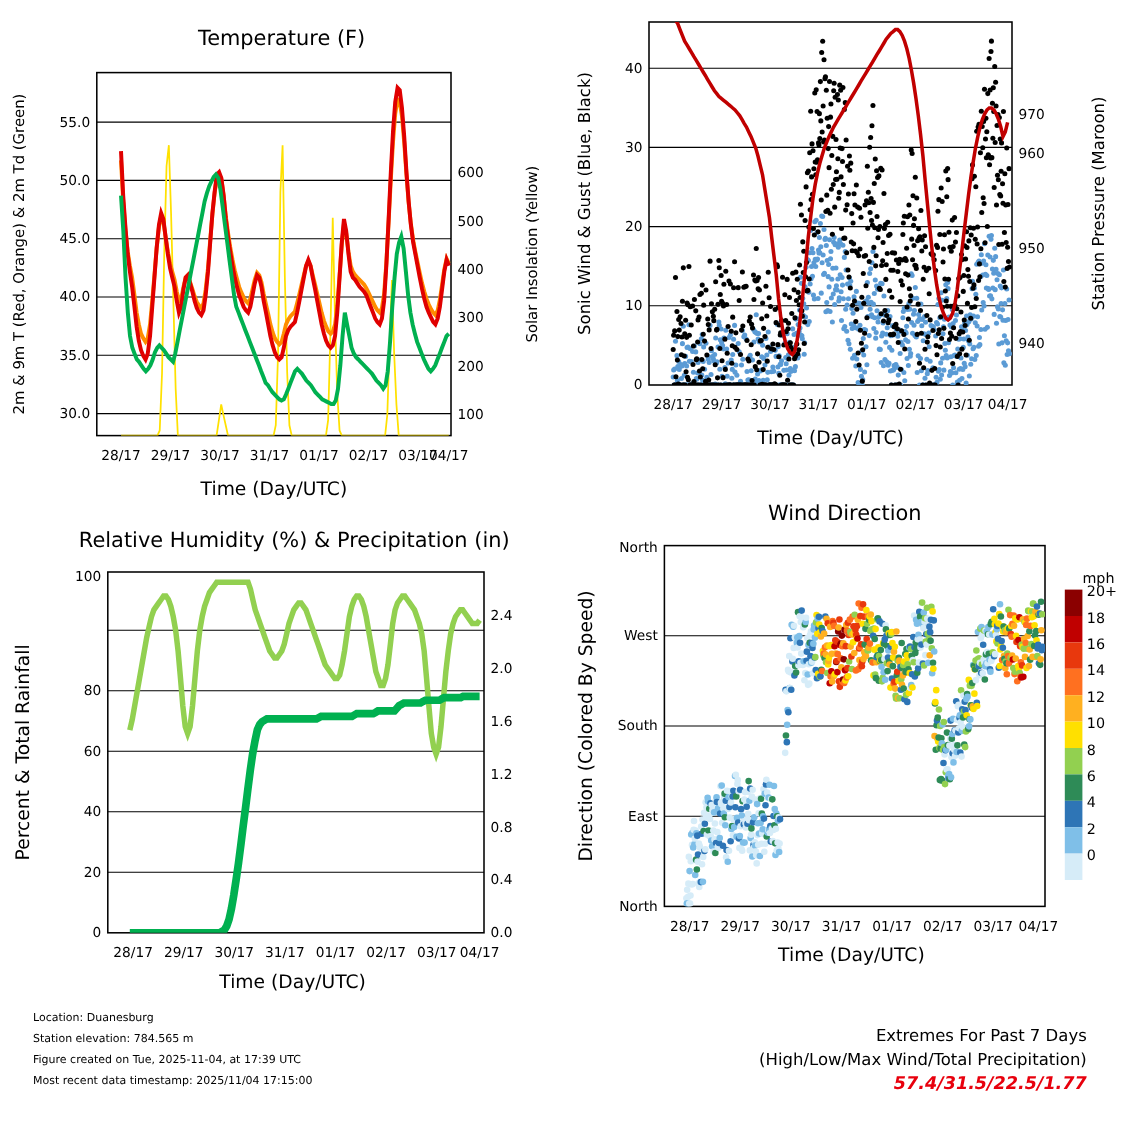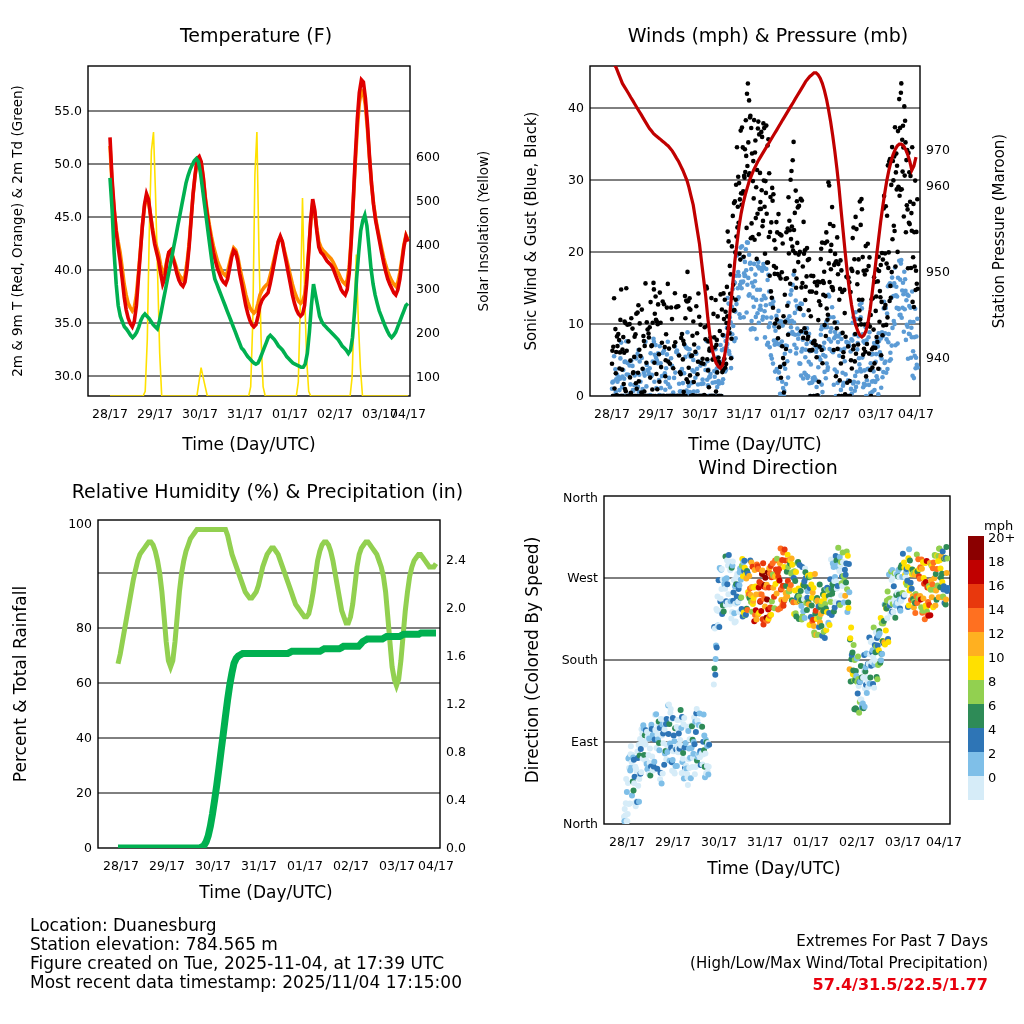--- a/index.html
+++ b/index.html
@@ -2,24 +2,24 @@
 <html><head>
 <meta charset="utf-8">
 <style>
   html,body{margin:0;padding:0;}
   body{width:1024px;height:1024px;background:#fff;font-family:"DejaVu Sans",sans-serif;color:#000;overflow:hidden;}
   .page{position:relative;width:1024px;height:880px;}
   .panel{position:absolute;}
   .title{text-align:center;font-size:19px;}
   svg{display:block;}
   text{font-family:"DejaVu Sans",sans-serif;}
-  .footer{position:absolute;left:30px;top:916px;font-size:17px;line-height:19px;}
+  .footer{position:absolute;left:30px;top:916px;font-size:10px;line-height:19px;}
   .footer div{white-space:pre;}
   .extremes{position:absolute;left:628px;top:930px;width:360px;text-align:right;font-size:15px;line-height:22px;}
-  .extremes .val{color:#e8000d;font-weight:bold;font-size:16px;}
+  .extremes .val{color:#e8000d;font-weight:bold;font-size:16px;font-style:italic;}
 </style>
 </head>
 <body>
 
 <div class="page">
 
   <div class="panel" style="left:0;top:0;width:512px;height:468px;">
     <div class="title" style="margin-top:24px;">Temperature (F)</div>
     <svg width="512" height="420" viewBox="0 0 512 420">
       <defs>
@@ -72,21 +72,20 @@
       <g clip-path="url(#clipT)">
         <polyline id="t-solar" fill="none" stroke="#ffe100" stroke-width="1.6" points="110.0,350.0 112.1,350.0 114.1,350.0 116.2,350.0 118.3,350.0 120.3,350.0 122.4,350.0 124.5,350.0 126.6,350.0 128.6,350.0 130.7,350.0 132.8,350.0 134.8,350.0 136.9,350.0 139.0,350.0 141.0,350.0 143.1,350.0 145.2,345.3 147.3,293.4 149.3,185.0 151.4,104.9 153.5,86.0 155.5,147.3 157.6,227.4 159.7,307.6 161.7,350.0 163.8,350.0 165.9,350.0 167.9,350.0 170.0,350.0 172.1,350.0 174.2,350.0 176.2,350.0 178.3,350.0 180.4,350.0 182.4,350.0 184.5,350.0 186.6,350.0 188.6,350.0 190.7,350.0 192.8,350.0 194.8,350.0 196.9,350.0 199.0,335.9 201.1,321.7 203.1,331.1 205.2,340.6 207.3,350.0 209.3,350.0 211.4,350.0 213.5,350.0 215.5,350.0 217.6,350.0 219.7,350.0 221.8,350.0 223.8,350.0 225.9,350.0 228.0,350.0 230.0,350.0 232.1,350.0 234.2,350.0 236.2,350.0 238.3,350.0 240.4,350.0 242.4,350.0 244.5,350.0 246.6,350.0 248.7,350.0 250.7,340.6 252.8,274.6 254.9,128.4 256.9,86.0 259.0,208.6 261.1,293.4 263.1,340.6 265.2,350.0 267.3,350.0 269.3,350.0 271.4,350.0 273.5,350.0 275.6,350.0 277.6,350.0 279.7,350.0 281.8,350.0 283.8,350.0 285.9,350.0 288.0,350.0 290.0,350.0 292.1,350.0 294.2,350.0 296.3,350.0 298.3,335.9 300.4,255.7 302.5,152.0 304.5,241.6 306.6,312.3 308.7,345.3 310.7,350.0 312.8,350.0 314.9,350.0 316.9,350.0 319.0,350.0 321.1,350.0 323.2,350.0 325.2,350.0 327.3,350.0 329.4,350.0 331.4,350.0 333.5,350.0 335.6,350.0 337.6,350.0 339.7,350.0 341.8,350.0 343.8,350.0 345.9,350.0 348.0,350.0 350.1,350.0 352.1,331.1 354.2,265.1 356.3,208.6 358.3,274.6 360.4,321.7 362.5,350.0 364.5,350.0 366.6,350.0 368.7,350.0 370.8,350.0 372.8,350.0 374.9,350.0 377.0,350.0 379.0,350.0 381.1,350.0 383.2,350.0 385.2,350.0 387.3,350.0 389.4,350.0 391.4,350.0 393.5,350.0 395.6,350.0 397.7,350.0 399.7,350.0 401.8,350.0 403.9,350.0 405.9,350.0 408.0,350.0"></polyline>
         <polyline id="t-9m" fill="none" stroke="#ff8c00" stroke-width="3.6" points="110.0,99.8 112.0,137.1 114.1,163.7 116.1,182.9 118.1,195.6 120.1,206.3 122.2,222.3 124.2,238.2 126.2,248.9 128.2,257.4 130.3,261.6 132.3,264.8 134.3,261.6 136.4,248.9 138.4,227.6 140.4,204.2 142.4,179.7 144.5,160.5 146.5,150.9 148.5,155.2 150.5,169.0 152.6,182.9 154.6,193.5 156.6,201.0 158.7,208.4 160.7,219.1 162.7,227.6 164.7,225.5 166.8,214.8 168.8,206.3 170.8,204.2 172.8,210.5 174.9,216.9 176.9,223.3 178.9,228.6 181.0,231.8 183.0,234.0 185.0,229.7 187.0,216.9 189.1,197.8 191.1,172.2 193.1,148.8 195.1,129.6 197.2,114.7 199.2,112.6 201.2,116.9 203.3,131.8 205.3,150.9 207.3,165.8 209.3,178.6 211.4,190.3 213.4,199.9 215.4,207.4 217.4,214.8 219.5,220.1 221.5,224.4 223.5,227.6 225.6,229.7 227.6,225.5 229.6,216.9 231.6,208.4 233.7,202.0 235.7,204.2 237.7,210.5 239.7,221.2 241.8,230.8 243.8,239.3 245.8,248.9 247.9,256.3 249.9,261.6 251.9,264.8 253.9,267.0 256.0,264.8 258.0,257.4 260.0,248.9 262.0,244.6 264.1,241.4 266.1,239.3 268.1,237.2 270.1,229.7 272.2,221.2 274.2,212.7 276.2,204.2 278.3,195.6 280.3,191.4 282.3,195.6 284.3,204.2 286.4,212.7 288.4,221.2 290.4,229.7 292.4,238.2 294.5,245.7 296.5,251.0 298.5,255.3 300.6,257.4 302.6,255.3 304.6,248.9 306.6,231.8 308.7,204.2 310.7,176.5 312.7,157.3 314.7,165.8 316.8,182.9 318.8,195.6 320.8,201.0 322.9,204.2 324.9,206.3 326.9,208.4 328.9,210.5 331.0,212.7 333.0,215.9 335.0,220.1 337.0,224.4 339.1,228.6 341.1,232.9 343.1,236.1 345.2,238.2 347.2,234.0 349.2,221.2 351.2,193.5 353.3,155.2 355.3,116.9 357.3,82.8 359.3,57.3 361.4,44.5 363.4,46.6 365.4,59.4 367.5,83.9 369.5,112.6 371.5,138.2 373.5,157.3 375.6,172.2 377.6,182.9 379.6,192.5 381.6,202.0 383.7,211.6 385.7,219.1 387.7,225.5 389.8,230.8 391.8,235.0 393.8,238.2 395.8,240.4 397.9,236.1 399.9,226.5 401.9,212.7 403.9,198.8 406.0,189.3 408.0,193.5"></polyline>
         <polyline id="t-2m" fill="none" stroke="#e00000" stroke-width="3.6" points="110.0,91.3 112.0,131.8 114.1,161.6 116.1,185.0 118.1,201.0 120.1,214.8 122.2,232.9 124.2,251.0 126.2,263.8 128.2,272.3 130.3,277.6 132.3,280.8 134.3,275.5 136.4,259.5 138.4,232.9 140.4,206.3 142.4,179.7 144.5,158.4 146.5,147.7 148.5,153.1 150.5,169.0 152.6,185.0 154.6,197.8 156.6,206.3 158.7,214.8 160.7,227.6 162.7,238.2 164.7,232.9 166.8,216.9 168.8,206.3 170.8,204.2 172.8,211.6 174.9,219.1 176.9,227.6 178.9,234.0 181.0,238.2 183.0,240.4 185.0,236.1 187.0,222.3 189.1,201.0 191.1,174.4 193.1,147.7 195.1,128.6 197.2,112.6 199.2,110.5 201.2,115.8 203.3,131.8 205.3,153.1 207.3,169.0 209.3,182.9 211.4,195.6 213.4,206.3 215.4,214.8 217.4,222.3 219.5,227.6 221.5,232.9 223.5,236.1 225.6,238.2 227.6,232.9 229.6,222.3 231.6,211.6 233.7,204.2 235.7,206.3 237.7,214.8 239.7,227.6 241.8,238.2 243.8,248.9 245.8,259.5 247.9,268.0 249.9,274.4 251.9,278.7 253.9,280.8 256.0,278.7 258.0,270.2 260.0,259.5 262.0,254.2 264.1,251.0 266.1,248.9 268.1,246.7 270.1,238.2 272.2,227.6 274.2,216.9 276.2,206.3 278.3,195.6 280.3,190.3 282.3,195.6 284.3,206.3 286.4,216.9 288.4,227.6 290.4,238.2 292.4,248.9 294.5,257.4 296.5,263.8 298.5,268.0 300.6,270.2 302.6,268.0 304.6,259.5 306.6,238.2 308.7,206.3 310.7,174.4 312.7,153.1 314.7,163.7 316.8,185.0 318.8,201.0 320.8,206.3 322.9,208.4 324.9,211.6 326.9,214.8 328.9,216.9 331.0,219.1 333.0,222.3 335.0,227.6 337.0,232.9 339.1,238.2 341.1,243.5 343.1,246.7 345.2,248.9 347.2,243.5 349.2,227.6 351.2,195.6 353.3,153.1 355.3,110.5 357.3,73.2 359.3,46.6 361.4,33.8 363.4,36.0 365.4,51.9 367.5,78.5 369.5,110.5 371.5,137.1 373.5,158.4 375.6,174.4 377.6,185.0 379.6,195.6 381.6,206.3 383.7,216.9 385.7,225.5 387.7,232.9 389.8,238.2 391.8,242.5 393.8,246.7 395.8,248.9 397.9,243.5 399.9,232.9 401.9,216.9 403.9,201.0 406.0,190.3 408.0,195.6"></polyline>
         <polyline id="t-td" fill="none" stroke="#00b050" stroke-width="3.6" points="110.0,131.8 112.1,163.7 114.1,206.3 116.2,238.2 118.2,259.5 120.3,270.2 122.3,275.5 124.4,280.8 126.4,282.9 128.5,286.1 130.6,289.3 132.6,291.5 134.7,289.3 136.7,286.1 138.8,280.8 140.8,274.4 142.9,270.2 144.9,268.0 147.0,270.2 149.0,272.3 151.1,275.5 153.2,278.7 155.2,280.8 157.3,282.9 159.3,275.5 161.4,264.8 163.4,254.2 165.5,243.5 167.5,232.9 169.6,222.3 171.7,211.6 173.7,201.0 175.8,190.3 177.8,179.7 179.9,169.0 181.9,158.4 184.0,147.7 186.0,137.1 188.1,129.6 190.2,123.3 192.2,119.0 194.3,114.7 196.3,112.6 198.4,115.8 200.4,126.5 202.5,142.4 204.5,158.4 206.6,174.4 208.6,190.3 210.7,206.3 212.8,222.3 214.8,232.9 216.9,238.2 218.9,243.5 221.0,248.9 223.0,254.2 225.1,259.5 227.1,264.8 229.2,270.2 231.3,275.5 233.3,280.8 235.4,286.1 237.4,291.5 239.5,296.8 241.5,302.1 243.6,304.2 245.6,307.4 247.7,310.6 249.8,312.7 251.8,314.9 253.9,317.0 255.9,318.1 258.0,317.0 260.0,312.7 262.1,307.4 264.1,302.1 266.2,296.8 268.2,291.5 270.3,289.3 272.4,291.5 274.4,293.6 276.5,296.8 278.5,300.0 280.6,302.1 282.6,304.2 284.7,307.4 286.7,310.6 288.8,312.7 290.9,314.9 292.9,317.0 295.0,318.1 297.0,319.1 299.1,320.2 301.1,321.3 303.2,321.3 305.2,318.1 307.3,307.4 309.4,286.1 311.4,259.5 313.5,238.2 315.5,248.9 317.6,259.5 319.6,270.2 321.7,275.5 323.7,278.7 325.8,280.8 327.8,282.9 329.9,285.1 332.0,287.2 334.0,289.3 336.1,291.5 338.1,293.6 340.2,296.8 342.2,300.0 344.3,302.1 346.3,304.2 348.4,307.4 350.5,304.2 352.5,291.5 354.6,264.8 356.6,232.9 358.7,206.3 360.7,185.0 362.8,174.4 364.8,169.0 366.9,179.7 369.0,201.0 371.0,222.3 373.1,238.2 375.1,248.9 377.2,257.4 379.2,264.8 381.3,270.2 383.3,275.5 385.4,280.8 387.4,285.1 389.5,289.3 391.6,291.5 393.6,289.3 395.7,286.1 397.7,280.8 399.8,275.5 401.8,270.2 403.9,264.8 405.9,259.5 408.0,257.4"></polyline>
       </g>
     </svg>
   </div>
 
   <div class="panel" style="left:512px;top:0;width:512px;height:468px;">
-    <div class="title" style="margin-top:24px;">Winds (mph) &amp; Pressure (mb)</div>
     <svg width="512" height="420" viewBox="0 0 512 420">
       <defs>
           <clipPath id="clipW">
             <rect x="78" y="20" width="330" height="330"></rect>
           </clipPath>
         </defs>
       <rect x="78" y="20" width="330" height="330" fill="none" stroke="#000" stroke-width="1.4"></rect>
       <g stroke="#000" stroke-width="1">
         <line x1="78" y1="278" x2="408" y2="278"></line>
         <line x1="78" y1="206" x2="408" y2="206"></line>

